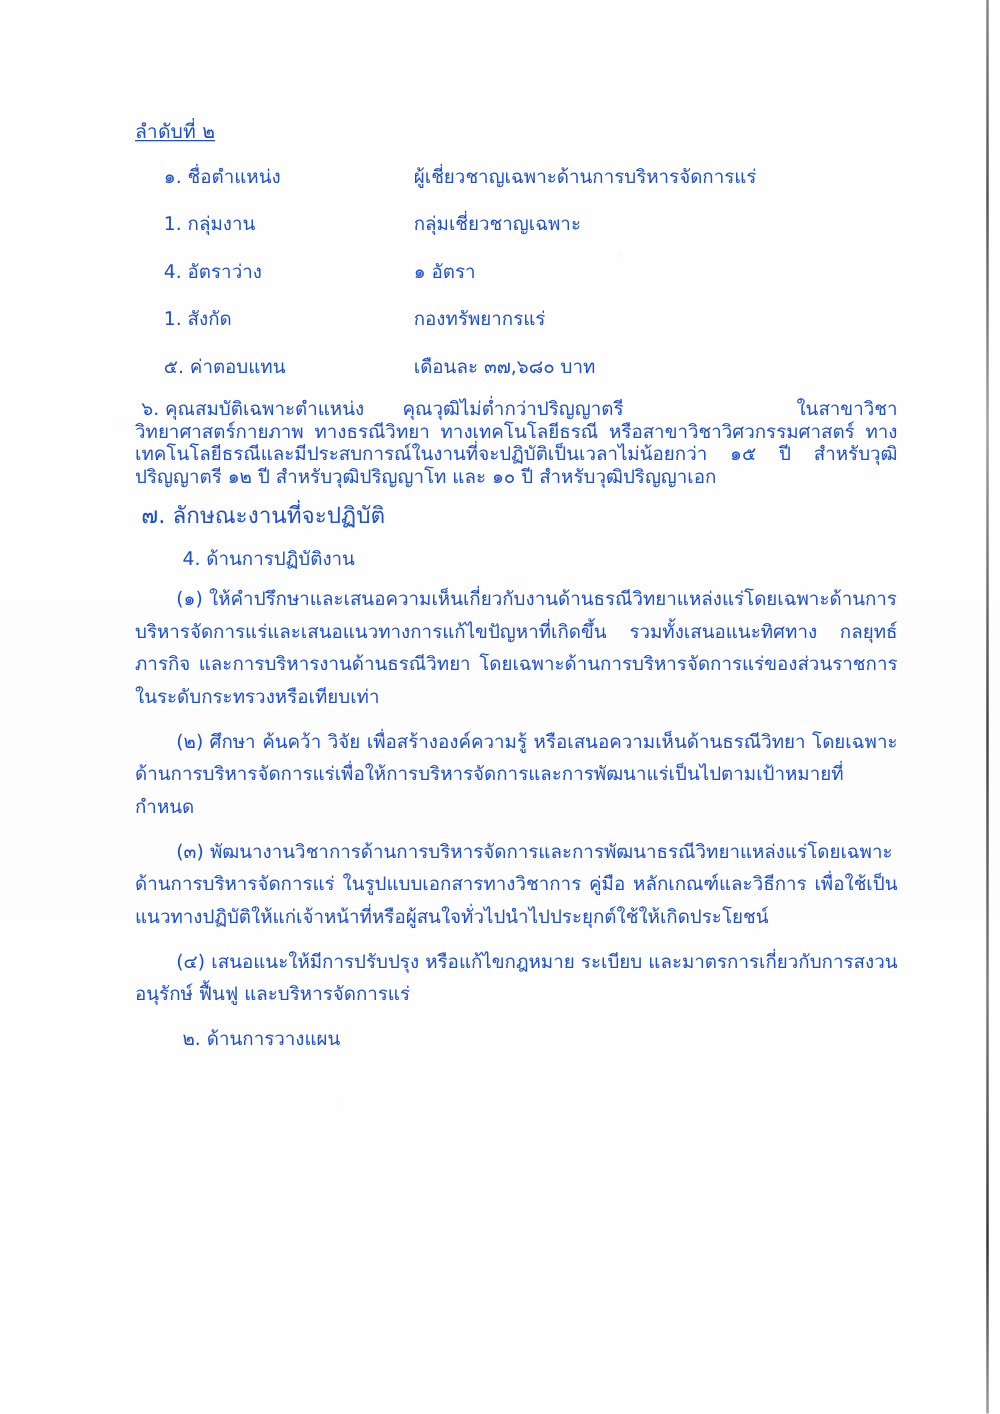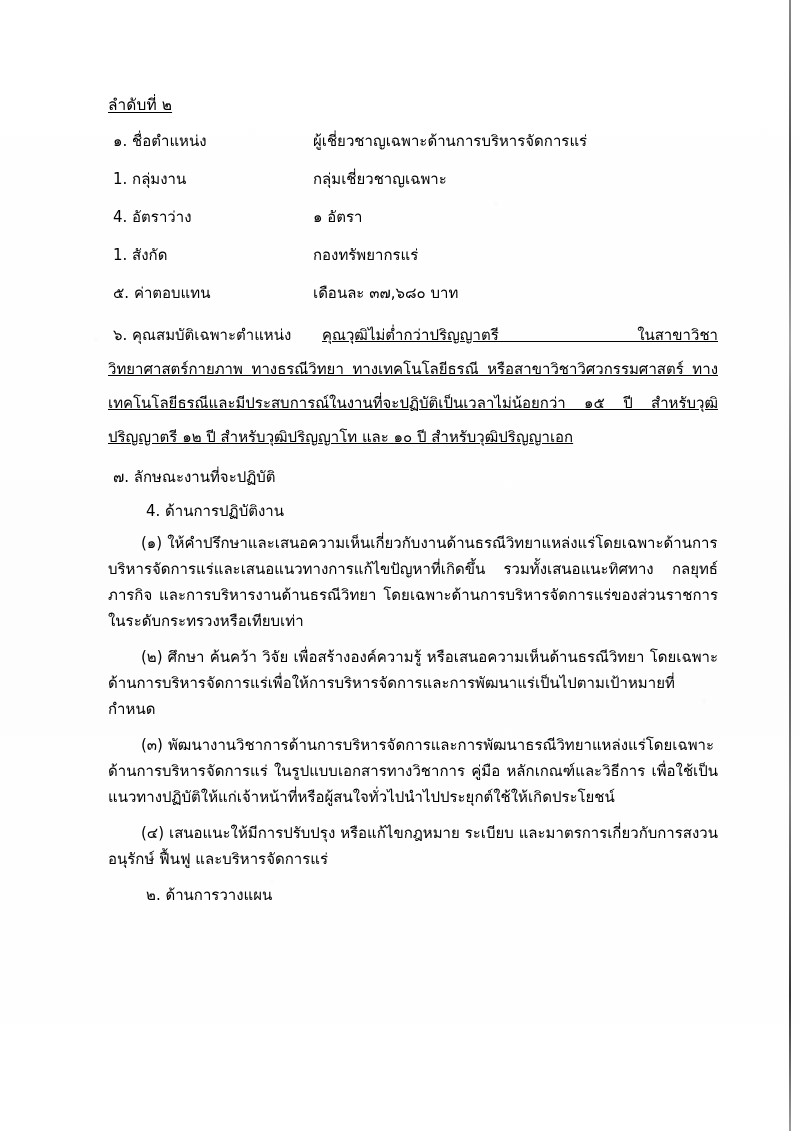--- a/index.html
+++ b/index.html
@@ -8,21 +8,21 @@
     background: #ffffff;
   }
 
   .page {
     position: relative;
     width: 800px;
     height: 1131px;
     background: #fefefe;
     overflow: hidden;
     font-family: "DejaVu Sans", "Liberation Sans", sans-serif;
-    color: #000000;
+    color: #1d4ed8;
     box-sizing: border-box;
   }
 
   
   .paper-tone {
     position: absolute;
     inset: 0;
     background:
       radial-gradient(circle at 12% 30%, rgba(0,0,0,0.012) 0 2px, transparent 3px),
       radial-gradient(circle at 62% 18%, rgba(0,0,0,0.010) 0 2px, transparent 3px),
@@ -68,49 +68,49 @@
     letter-spacing: 0.1px;
   }
 
   
   .field-row {
     display: flex;
     align-items: baseline;
     font-size: 15px;
     line-height: 26px;
     margin-bottom: 12px;
+    margin-left: 18px;
   }
   .field-row .f-label {
     width: 205px;
     flex: 0 0 205px;
     padding-left: 5px;
     box-sizing: border-box;
   }
   .field-row .f-value {
     flex: 1 1 auto;
   }
 
   
   .field-block {
     font-size: 15px;
-    line-height: 34px;
+    line-height: 18px;
     margin-bottom: 10px;
     text-align: justify;
     text-justify: inter-word;
-    text-decoration: underline;
   }
   .field-block .fb-label {
     display: inline-block;
     width: 214px;
     padding-left: 5px;
     box-sizing: border-box;
   }
 
   .section-heading {
-    font-size: 15px;
+    font-size: 18px;
     line-height: 26px;
     margin: 10px 0 8px 0;
     padding-left: 5px;
   }
 
   .sub-heading {
     font-size: 15px;
     line-height: 26px;
     margin: 0 0 6px 0;
     padding-left: 38px;

